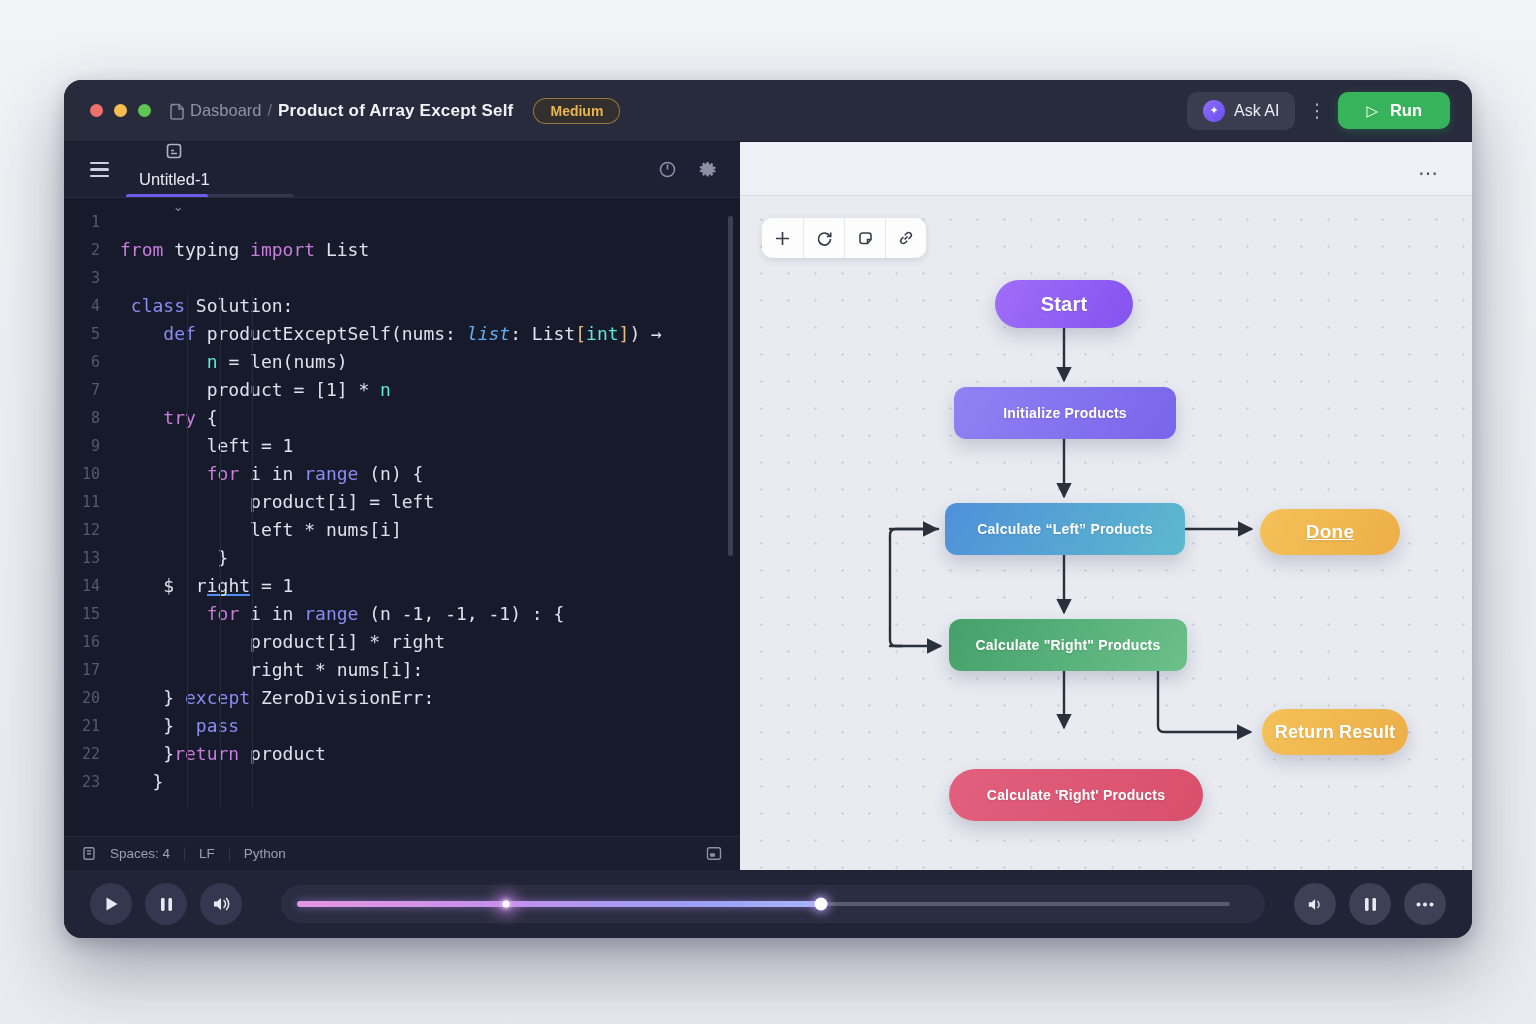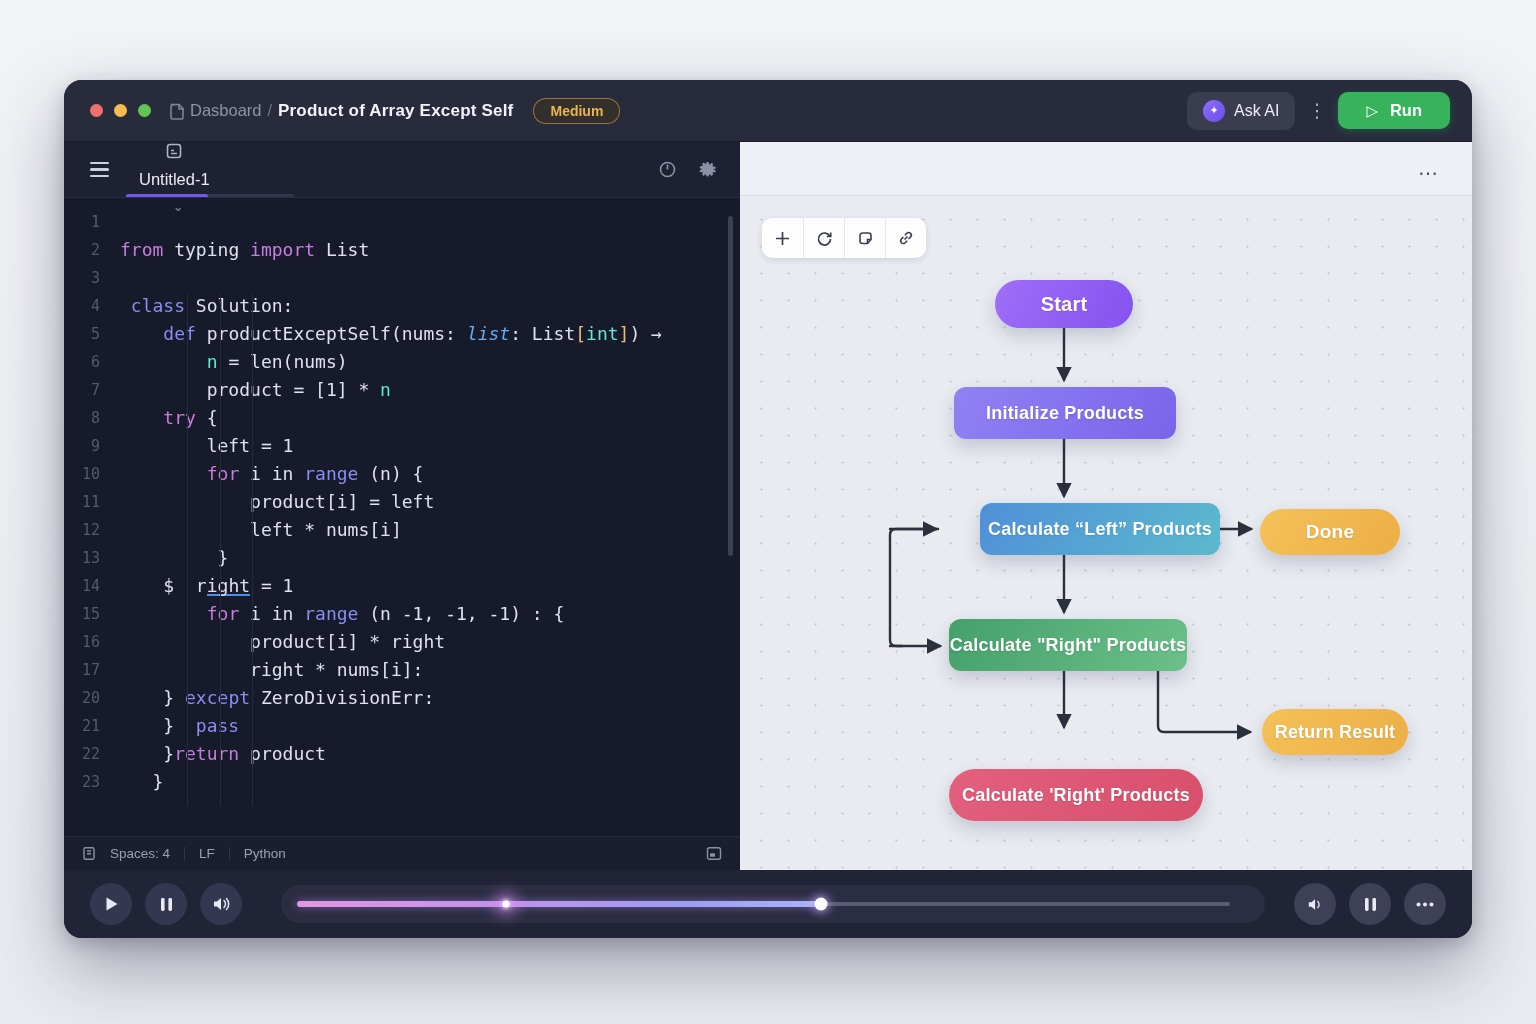--- a/index.html
+++ b/index.html
@@ -120,28 +120,28 @@
   }
   .fc-toolbar {
     position:absolute; left:22px; top:22px; display:flex; background:#fdfdfe;
     border-radius:10px; box-shadow:0 2px 6px rgba(50,55,80,.14); overflow:hidden;
   }
   .fc-tool { width:41px; height:40px; display:flex; align-items:center; justify-content:center; color:#3a3f4c; cursor:pointer; }
   .fc-tool + .fc-tool { border-left:1px solid #e6e7ec; }
 
   .fc-node {
     position:absolute; display:flex; align-items:center; justify-content:center;
-    color:#fff; font-weight:600; font-size:18px; border-radius:12px; letter-spacing:.2px;
+    color:#fff; font-weight:600; font-size:14px; border-radius:12px; letter-spacing:.2px;
     box-shadow:0 8px 18px rgba(45,50,80,.20); cursor:grab; text-shadow:0 1px 2px rgba(0,0,0,.12);
   }
   .fc-node.pill { border-radius:999px; }
   .pos-start      { left:255px; top:84px;  width:138px; height:48px; font-size:20px; font-weight:700; }
   .pos-init       { left:214px; top:191px; width:222px; height:52px; }
   .pos-left       { left:205px; top:307px; width:240px; height:52px; }
-  .pos-done       { left:520px; top:313px; width:140px; height:46px; font-size:19px; }
+  .pos-done       { left:520px; top:313px; width:140px; height:46px; font-size:19px;text-decoration:underline; }
   .pos-right_green{ left:209px; top:423px; width:238px; height:52px; }
   .pos-return     { left:522px; top:513px; width:146px; height:46px; font-size:18px; }
   .pos-right_red  { left:209px; top:541px; width:254px; height:52px;margin-top:32px; }
 
   .fc-svg { position:absolute; left:0; top:0; }
 
   
   .player {
     height:68px; flex:0 0 68px; background:#212336; display:flex; align-items:center;
     padding:0 26px; gap:13px;
@@ -408,21 +408,21 @@
               <path d="M150,333 L196,333" marker-end="url(#arr)"></path>
               <path d="M150,450 L200,450" marker-end="url(#arr)"></path>
               <path d="M324,475 L324,531" marker-end="url(#arr)"></path>
               <path d="M418,475 L418,530 Q418,536 424,536 L510,536" marker-end="url(#arr)"></path>
             </g>
           </svg>
 
           <div id="nodes-mount">
               <div class="fc-node pill pos-start" style="background: linear-gradient(120deg, rgb(160, 110, 248), rgb(132, 82, 239));">Start</div>
               <div class="fc-node pos-init" style="background: linear-gradient(120deg, rgb(145, 129, 244), rgb(122, 100, 234));">Initialize Products</div>
-              <div class="fc-node pos-left" style="background: linear-gradient(120deg, rgb(79, 144, 217), rgb(92, 185, 205)); margin-left: 35px;">Calculate “Left” Products</div>
+              <div class="fc-node pos-left" style="background: linear-gradient(120deg, rgb(79, 144, 217), rgb(92, 185, 205));">Calculate “Left” Products</div>
               <div class="fc-node pill pos-done" style="background: linear-gradient(120deg, rgb(244, 193, 89), rgb(237, 174, 71));">Done</div>
               <div class="fc-node pos-right_green" style="background: linear-gradient(120deg, rgb(68, 160, 106), rgb(108, 192, 137));">Calculate "Right" Products</div>
               <div class="fc-node pill pos-return" style="background: linear-gradient(120deg, rgb(244, 193, 89), rgb(237, 174, 71));">Return Result</div>
               <div class="fc-node pill pos-right_red" style="background: linear-gradient(120deg, rgb(226, 96, 126), rgb(216, 79, 107));">Calculate 'Right' Products</div>
             </div>
         </div>
       </div>
     </div>
 
     <div class="player">

